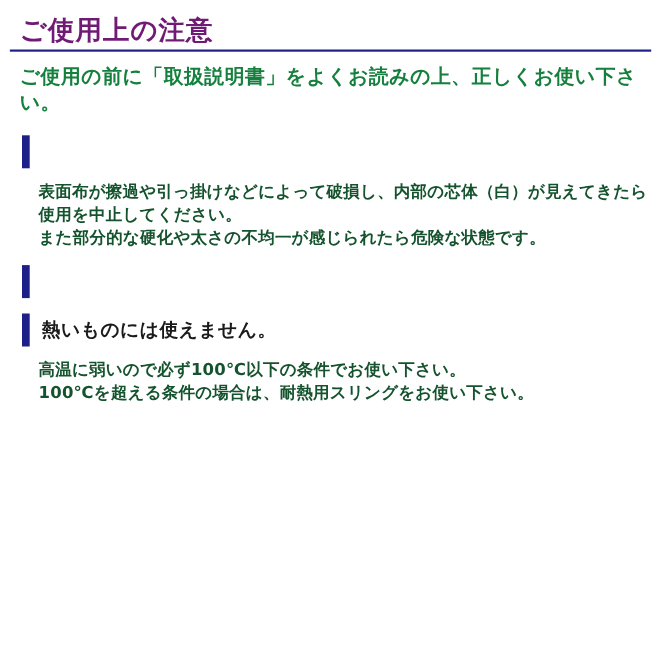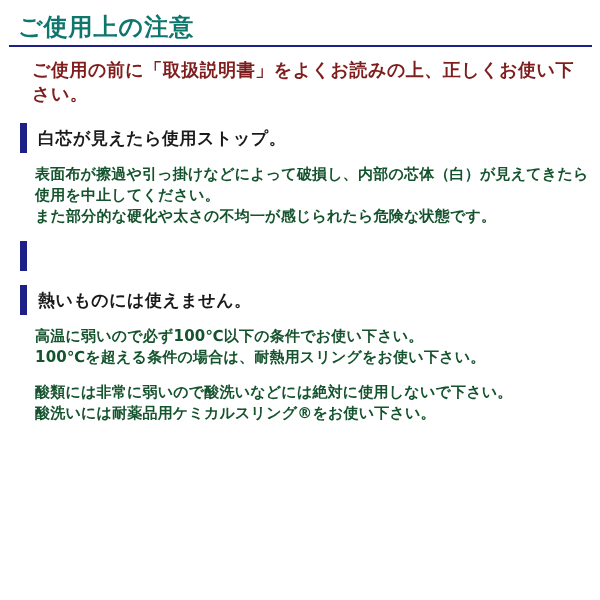--- a/index.html
+++ b/index.html
@@ -19,34 +19,34 @@
     width: 600px;
     height: 600px;
     padding-top: 12px;
     background: #ffffff;
   }
   .page-title {
     margin: 0 8px 0 18px;
     font-size: 24px;
     line-height: 30px;
     font-weight: bold;
-    color: #0f766e;
+    color: #701a75;
     letter-spacing: 1px;
   }
   .title-underline {
     height: 0;
     border-bottom: 2px solid #1d2088;
     margin: 3px 8px 0 9px;
   }
   .intro-note {
-    margin: 11px 8px 0 32px;
+    margin: 11px 8px 0 18px;
     font-size: 18px;
     line-height: 24px;
     font-weight: bold;
-    color: #7f1d1d;
+    color: #15803d;
     letter-spacing: 0.5px;
   }
   .sections {
     margin-top: 17px;
   }
   .notice-section {
     margin-bottom: 14px;
   }
   .section-heading {
     display: flex;
@@ -83,21 +83,20 @@
   <h1 class="page-title">ご使用上の注意</h1>
   <div class="title-underline"></div>
 
   <p class="intro-note">ご使用の前に「取扱説明書」をよくお読みの上、正しくお使い下さい。</p>
 
   <div class="sections">
 
     <section class="notice-section">
       <h2 class="section-heading">
         <span class="accent-bar"></span>
-        <span>白芯が見えたら使用ストップ。</span>
       </h2>
       <p class="section-body">表面布が擦過や引っ掛けなどによって破損し、内部の芯体（白）が見えてきたら
 使用を中止してください。
 また部分的な硬化や太さの不均一が感じられたら危険な状態です。</p>
     </section>
 
     <section class="notice-section">
       <h2 class="section-heading">
         <span class="accent-bar"></span>
       </h2>
@@ -106,18 +105,16 @@
     <section class="notice-section">
       <h2 class="section-heading">
         <span class="accent-bar"></span>
         <span>熱いものには使えません。</span>
       </h2>
       <p class="section-body">高温に弱いので必ず100℃以下の条件でお使い下さい。
 100℃を超える条件の場合は、耐熱用スリングをお使い下さい。</p>
     </section>
 
     <section class="notice-section">
-      <p class="section-body">酸類には非常に弱いので酸洗いなどには絶対に使用しないで下さい。
-酸洗いには耐薬品用ケミカルスリング®をお使い下さい。</p>
     </section>
 
   </div>
 </div>
 
 </body></html>

